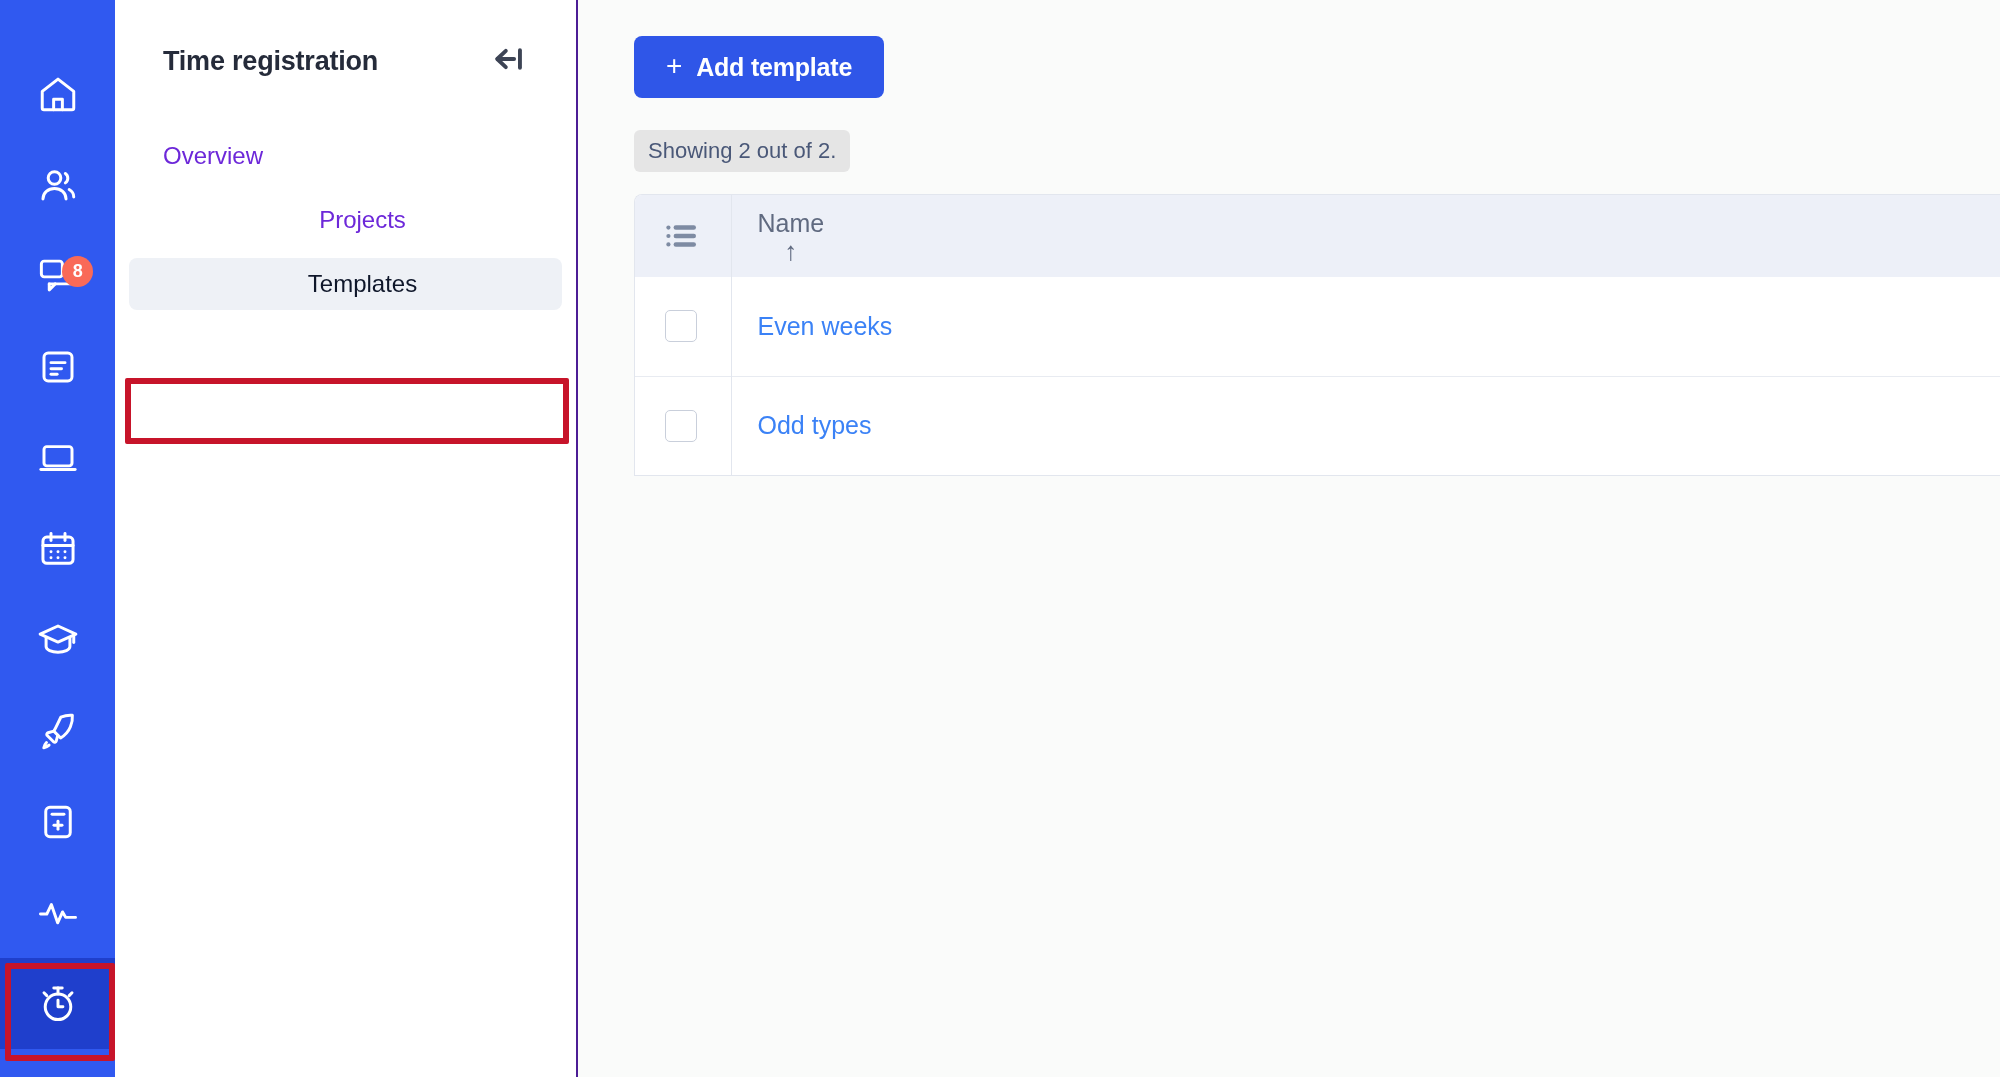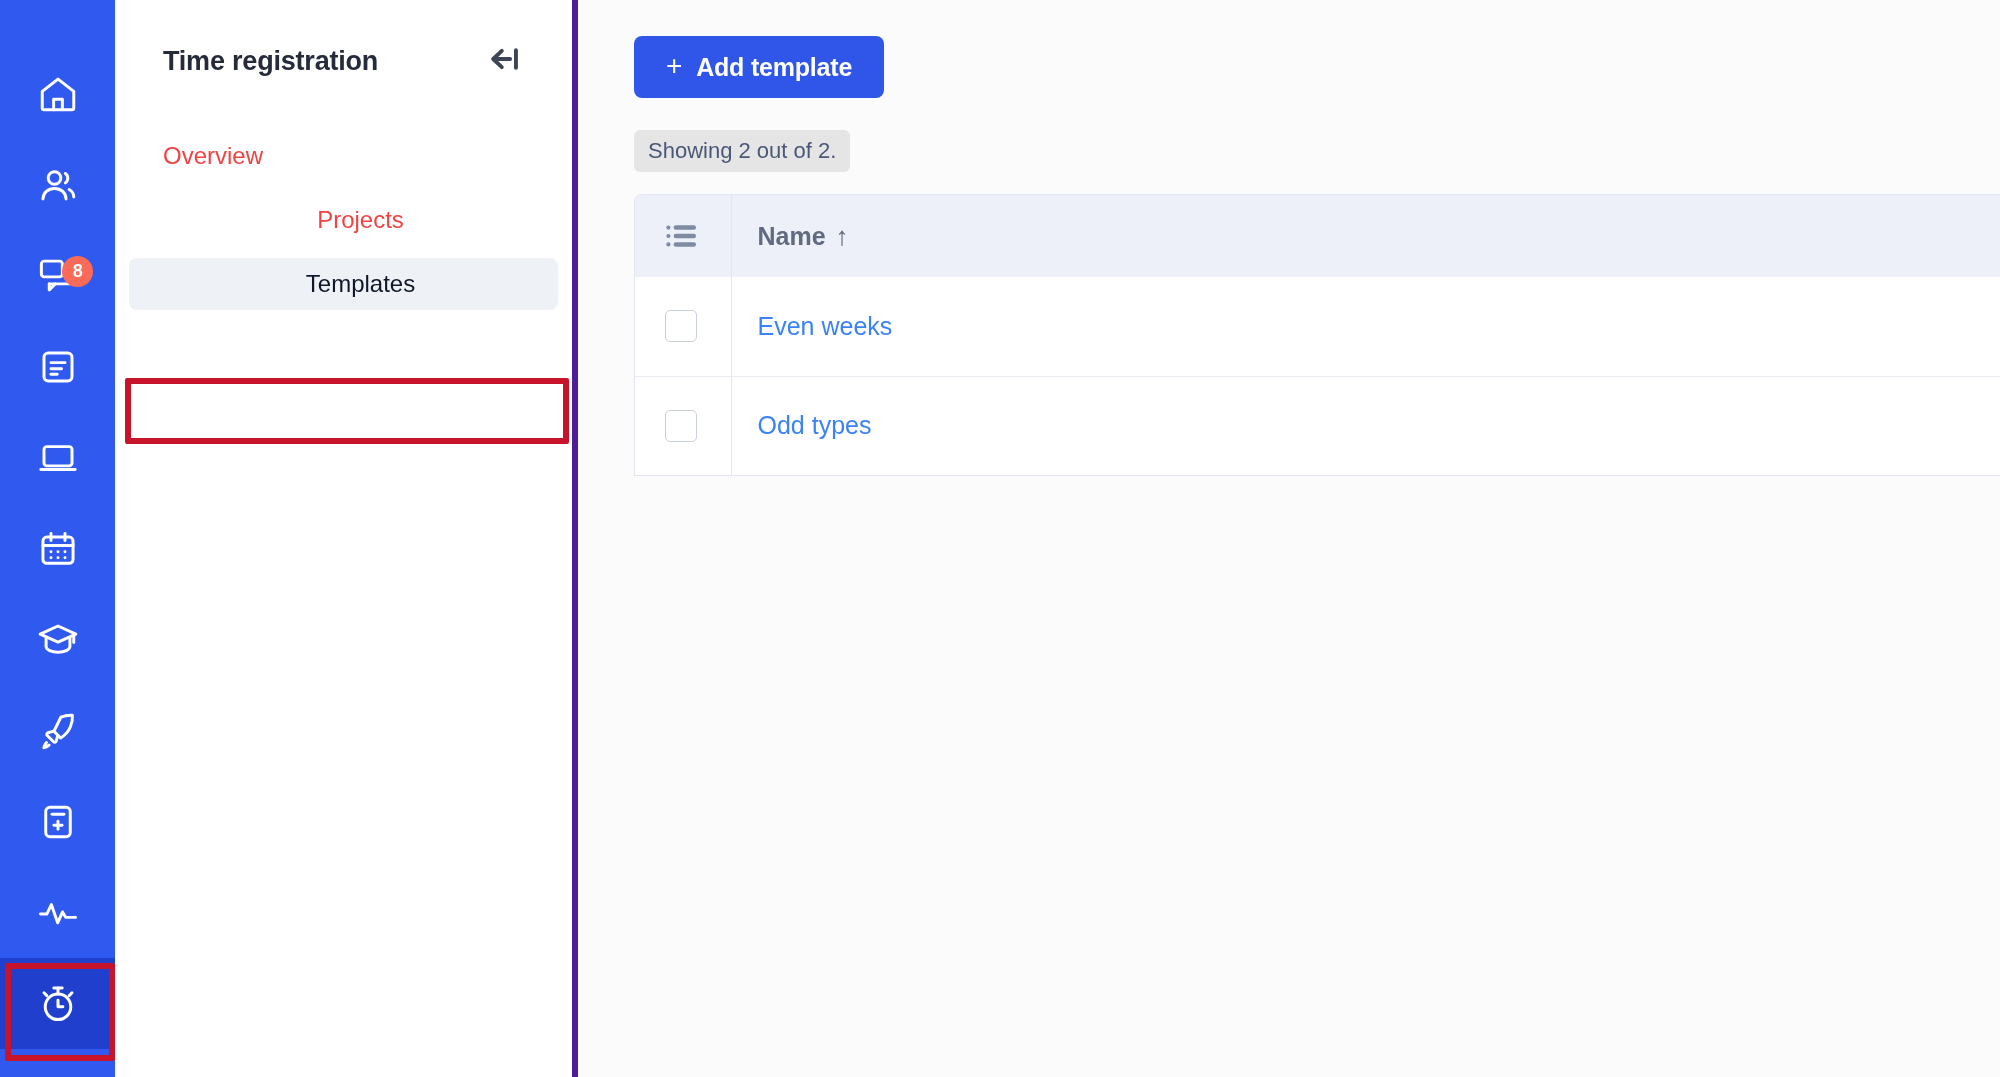--- a/index.html
+++ b/index.html
@@ -87,21 +87,21 @@
     border-radius: 2px;
     pointer-events: none;
   }
 
   
   .nav-panel {
     width: 463px;
     flex: 0 0 463px;
     height: 1077px;
     background: #ffffff;
-    border-right: 6px solid #4c1d95;
+    border-right: 2px solid #4c1d95;
     position: relative;
     padding-top: 40px;
   }
 
   .nav-header {
     display: flex;
     align-items: center;
     justify-content: space-between;
     padding: 0 48px 0 48px;
     height: 42px;
@@ -129,21 +129,21 @@
     padding: 0 14px;
   }
 
   .nav-item {
     height: 52px;
     display: flex;
     align-items: center;
     padding-left: 34px;
     border-radius: 8px;
     font-size: 24px;
-    color: #ef4444;
+    color: #6d28d9;
     cursor: pointer;
     margin-bottom: 0;
   }
 
   .nav-item + .nav-item { margin-top: 0; justify-content: center; }
 
   .nav-item.active {
     background: #eef1f6;
     color: #0f172a;
   }
@@ -232,24 +232,24 @@
     padding-left: 30px;
   }
 
   th.col-name, td.col-name {
     padding-left: 26px;
   }
 
   .hdr-label {
     font-size: 25px;
     color: #606a80;
-    font-weight: 700;
+    font-weight: 400;
     display: inline-flex;
     align-items: center;
-    gap: 10px;
+    flex-direction: column;
   }
   .sort-arrow { font-size: 26px; color: #606a80; line-height: 1; }
 
   .rows-icon { width: 34px; height: 28px; display:block; }
   .rows-icon rect { fill: #7e8ba3; }
   .rows-icon circle { fill: #7e8ba3; }
 
   tbody tr { height: 99px; border-top: 1px solid #e8ebf1; background:#fff; }
   tbody tr:first-child { border-top: none; }
 

